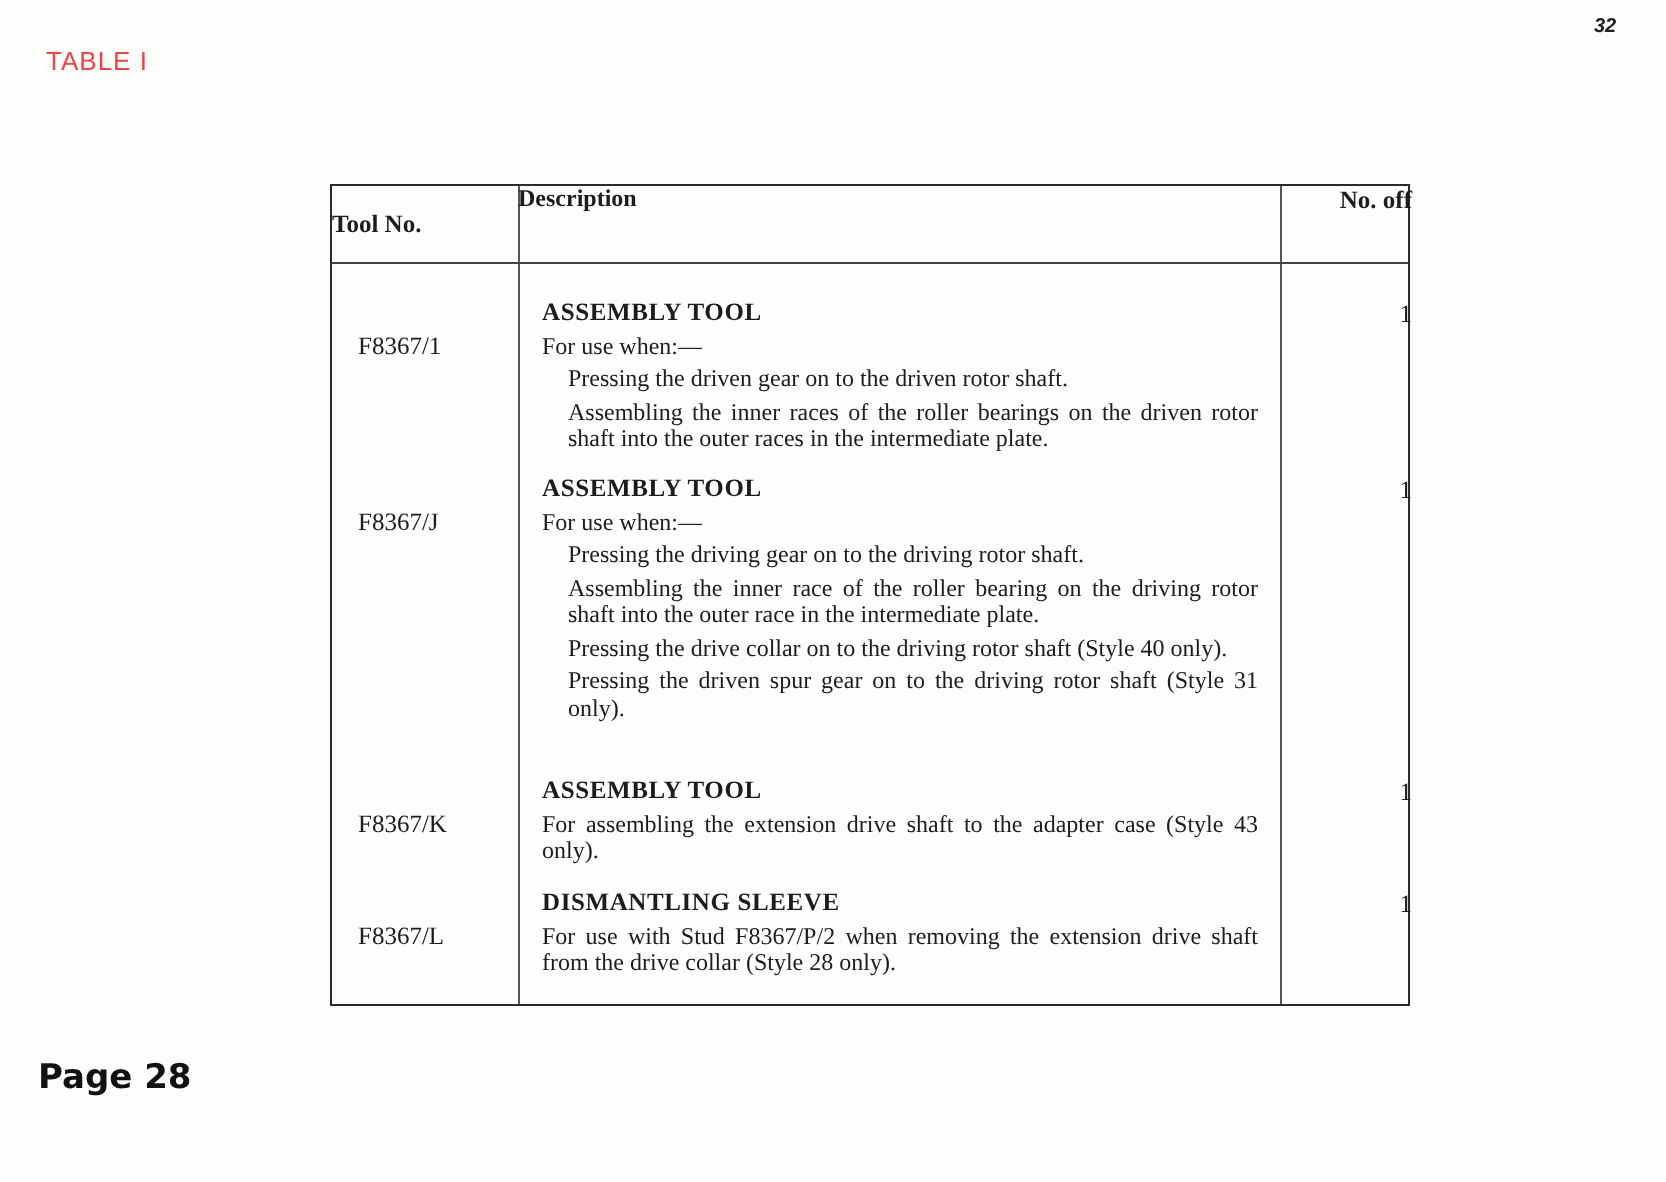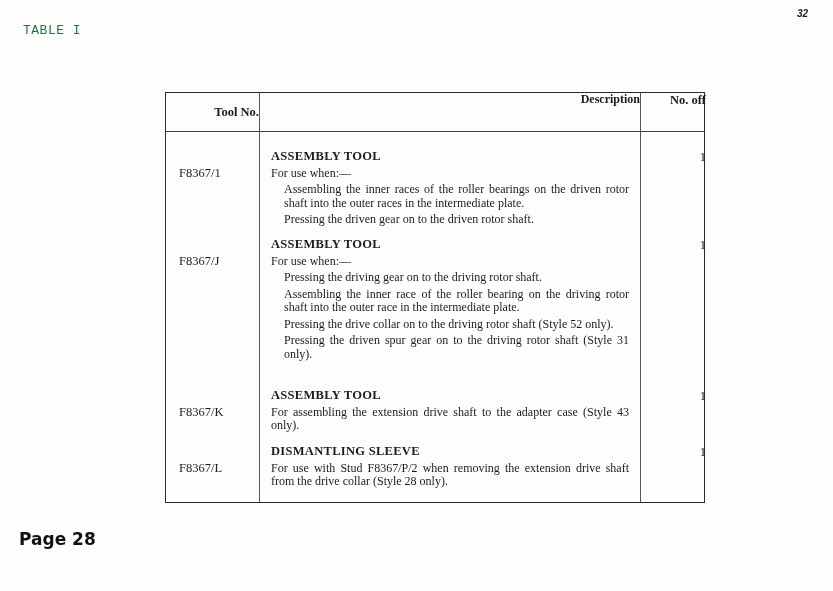--- a/index.html
+++ b/index.html
@@ -12,24 +12,24 @@
       height: 591px;
       position: relative;
       overflow: hidden;
       background: #fdfdfc;
       color: #1a1a1a;
     }
     .table-label {
       position: absolute;
       left: 23px;
       top: 23px;
-      font-family: Liberation Mono, monospace;
+      font-family: Liberation Sans, sans-serif;
       font-size: 13px;
       letter-spacing: 0.5px;
-      color: #15803d;
+      color: #ef4444;
     }
     .page-number-top {
       position: absolute;
       left: 797px;
       top: 8px;
       font-family: Liberation Sans, sans-serif;
       font-style: italic;
       font-weight: bold;
       font-size: 10px;
       color: #222;
@@ -69,21 +69,21 @@
       right: 0;
       top: 38px;
       height: 0;
       border-top: 1px solid #444;
     }
     .th {
       position: absolute;
       top: 12px;
       font-size: 12.5px;
       font-weight: bold;
-      text-align: right;
+      text-align: left;
     }
     .th.tool { left: 0; width: 93px; }
     .th.desc { left: 93px; width: 381px; }
     .th.qty  { left: 474px; width: 66px; }
 
     .row {
       position: absolute;
       left: 0;
       right: 0;
     }
@@ -140,34 +140,34 @@
 
   <div class="th tool">Tool No.</div>
   <div class="th desc">Description</div>
   <div class="th qty">No. off</div>
 
   <div class="row" style="top:57px;">
     <div class="tool-no">F8367/1</div>
     <div class="desc">
       <div class="title">ASSEMBLY TOOL</div>
       <div class="intro">For use when:—</div>
+      <div class="item">Pressing the driven gear on to the driven rotor shaft.</div>
       <div class="item">Assembling the inner races of the roller bearings on the driven rotor shaft into the outer races in the intermediate plate.</div>
-      <div class="item">Pressing the driven gear on to the driven rotor shaft.</div>
     </div>
     <div class="qty">1</div>
   </div>
 
   <div class="row" style="top:145px;">
     <div class="tool-no">F8367/J</div>
     <div class="desc">
       <div class="title">ASSEMBLY TOOL</div>
       <div class="intro">For use when:—</div>
       <div class="item">Pressing the driving gear on to the driving rotor shaft.</div>
       <div class="item">Assembling the inner race of the roller bearing on the driving rotor shaft into the outer race in the intermediate plate.</div>
-      <div class="item">Pressing the drive collar on to the driving rotor shaft (Style 52 only).</div>
+      <div class="item">Pressing the drive collar on to the driving rotor shaft (Style 40 only).</div>
       <div class="item">Pressing the driven spur gear on to the driving rotor shaft (Style 31 only).</div>
     </div>
     <div class="qty">1</div>
   </div>
 
   <div class="row" style="top:296px;">
     <div class="tool-no">F8367/K</div>
     <div class="desc">
       <div class="title">ASSEMBLY TOOL</div>
       <div class="para">For assembling the extension drive shaft to the adapter case (Style 43 only).</div>

